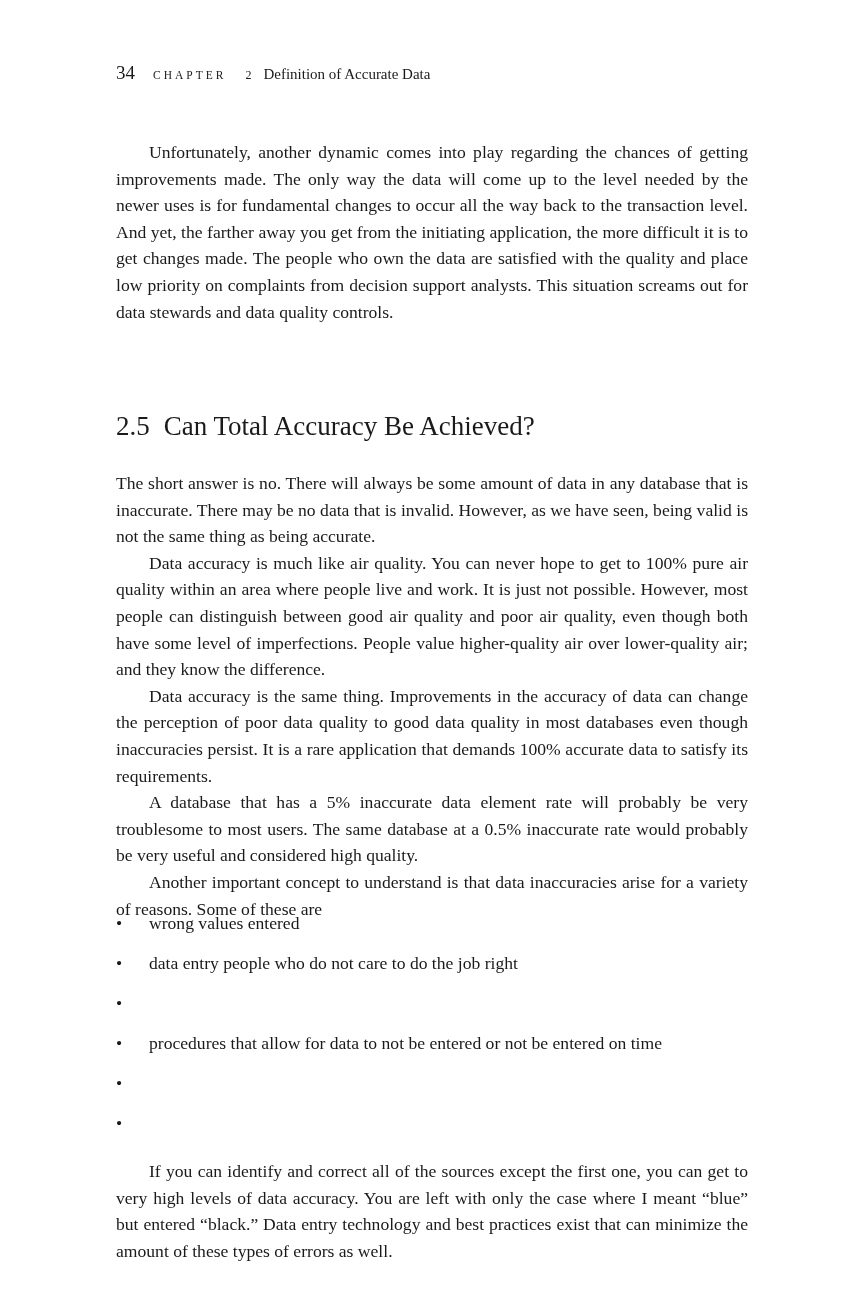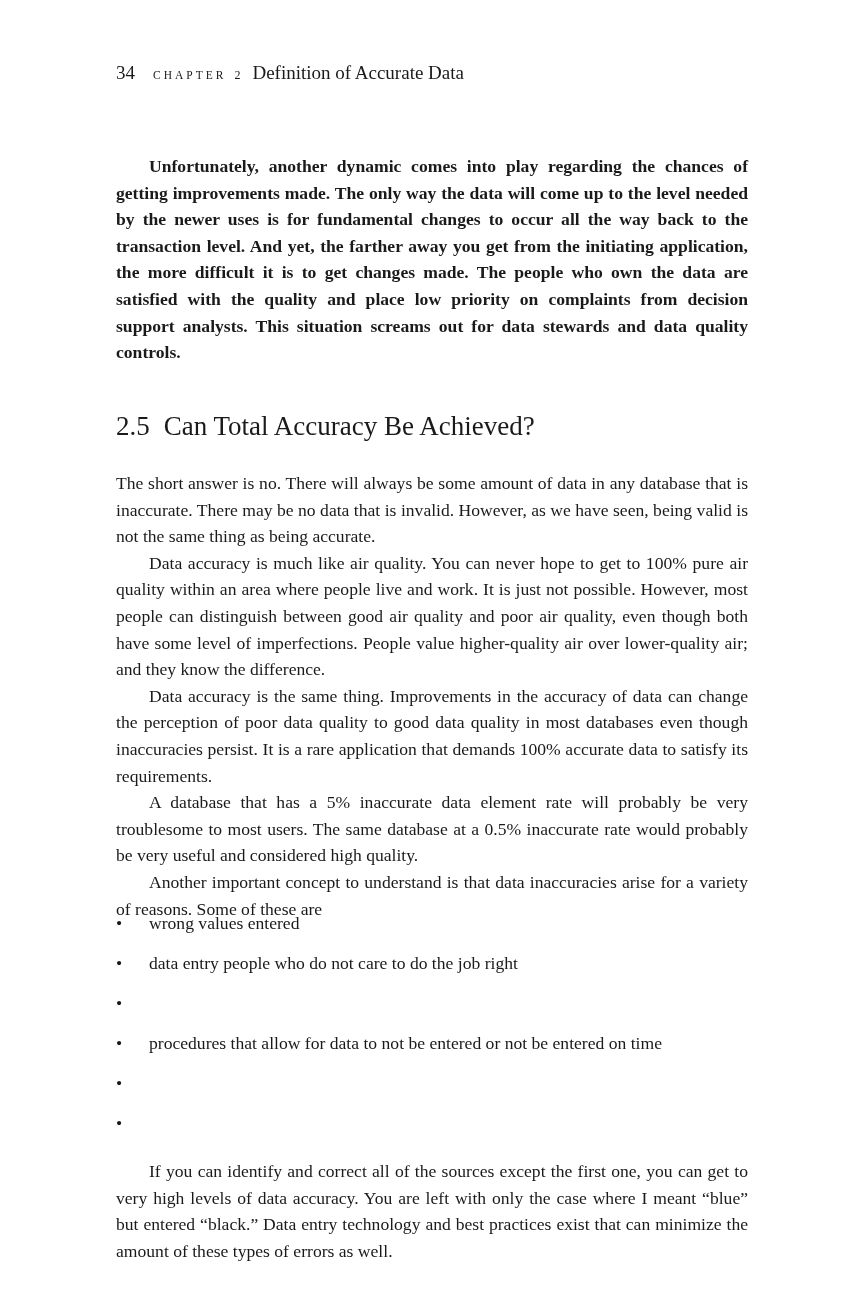--- a/index.html
+++ b/index.html
@@ -24,45 +24,45 @@
       white-space: nowrap;
     }
     .running-head .page-num {
       font-size: 19px;
       margin-right: 14px;
       text-align: right;
     }
     .running-head .chapter-label {
       font-size: 11.5px;
       letter-spacing: 3px;
-      margin-right: 4px;
+      margin-right: 15px;
     }
     .running-head .chapter-num {
       font-size: 12px;
       margin-right: 8px;
     }
     .running-head .chapter-title {
-      font-size: 19px;
+      font-size: 15px;
       margin-top: 24px;
     }
     .body-text {
       position: absolute;
       left: 116px;
       width: 632px;
       font-size: 17.6px;
       line-height: 26.6px;
       text-align: justify;
     }
     .body-text p {
       margin: 0;
     }
     .indent {
       text-indent: 33px;
     }
-    .para-1 { top: 153px; font-weight: bold; }
+    .para-1 { top: 139px; }
     .section-heading {
       position: absolute;
       left: 116px;
       top: 409px;
       font-size: 27px;
       line-height: 34px;
       white-space: nowrap;
       margin: 0;
       font-weight: normal;
     }

